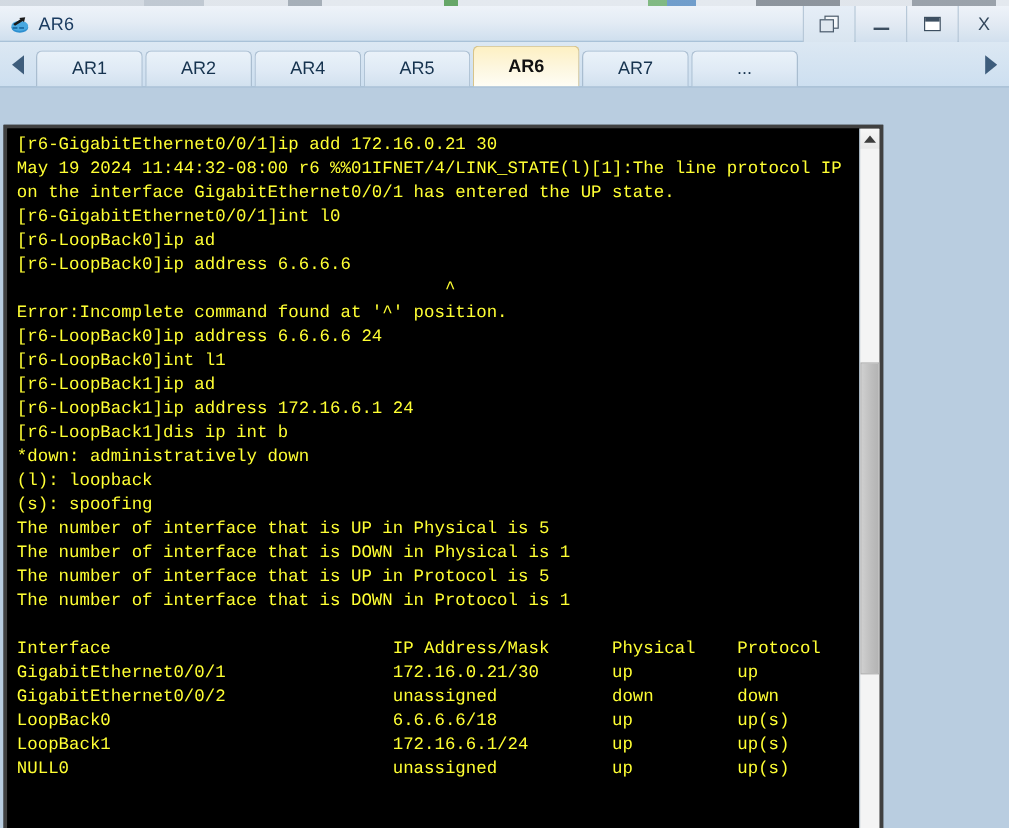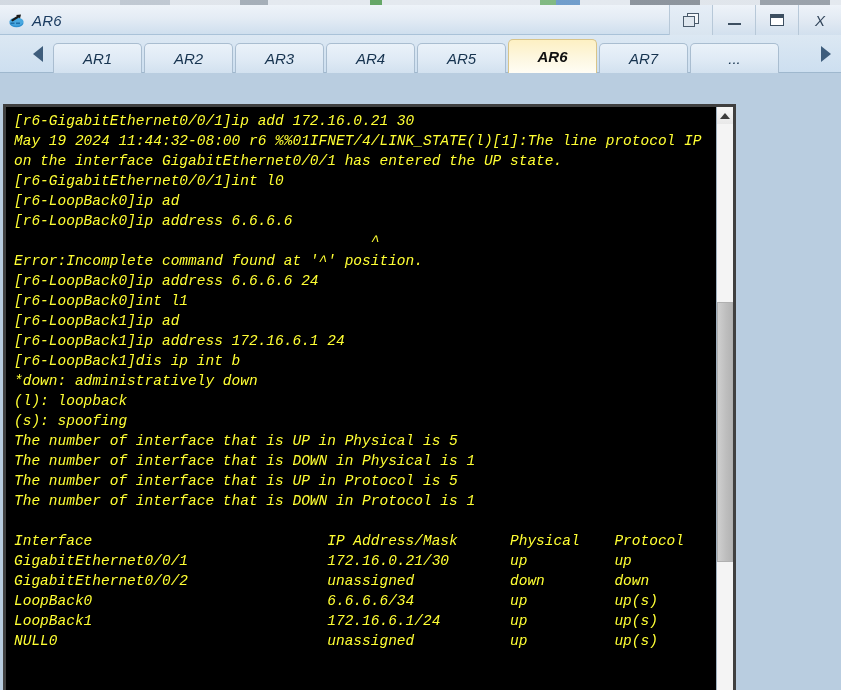--- a/index.html
+++ b/index.html
@@ -51,21 +51,20 @@
         #e3e8ee 830px, #e3e8ee 841px);
     opacity: .85;
   }
 
   
   .window {
     position: absolute;
     left: 0; top: 5px;
     width: 841px;
     height: 685px;
-    font-style: italic;
   }
 
   
   .titlebar {
     position: absolute;
     left: 0; top: 0;
     width: 841px; height: 30px;
     background: linear-gradient(to bottom, #eef3f9 0%, #e4ecf5 45%, #cfdfee 100%);
     border-bottom: 1px solid #a9c2d8;
     box-sizing: border-box;
@@ -158,23 +157,22 @@
   }
 
   
   .tabbar {
     position: absolute;
     left: 0; top: 30px;
     width: 841px; height: 38px;
     background: linear-gradient(to bottom, #dce8f3 0%, #cddff0 100%);
     box-sizing: border-box;
     display: flex;
-    align-items: center;
+    align-items: flex-end;
     border-bottom: 1px solid #9fb8ce;
-    padding-left: 23px;
   }
   .tab-arrow {
     width: 30px;
     height: 36px;
     display: flex;
     align-items: center;
     justify-content: center;
     flex: none;
   }
   .tri-left {
@@ -362,23 +360,20 @@
     <div class="tabbar">
       <div class="tab-arrow">
         <span class="tri-left"></span>
       </div>
       <div class="tabs">
         <div class="tab">
             <span>AR1</span>
           </div>
         <div class="tab">
             <span>AR2</span>
-          </div>
-        <div class="tab">
-            <span>AR3</span>
           </div>
         <div class="tab">
             <span>AR4</span>
           </div>
         <div class="tab">
             <span>AR5</span>
           </div>
         <div class="tab active">
             <span>AR6</span>
           </div>
@@ -415,21 +410,21 @@
             <div class="term-line">(l): loopback</div>
             <div class="term-line">(s): spoofing</div>
             <div class="term-line">The number of interface that is UP in Physical is 5</div>
             <div class="term-line">The number of interface that is DOWN in Physical is 1</div>
             <div class="term-line">The number of interface that is UP in Protocol is 5</div>
             <div class="term-line">The number of interface that is DOWN in Protocol is 1</div>
             <div class="term-line">&nbsp;</div>
             <div class="term-line">Interface                           IP Address/Mask      Physical    Protocol</div>
             <div class="term-line">GigabitEthernet0/0/1                172.16.0.21/30       up          up</div>
             <div class="term-line">GigabitEthernet0/0/2                unassigned           down        down</div>
-            <div class="term-line">LoopBack0                           6.6.6.6/34           up          up(s)</div>
+            <div class="term-line">LoopBack0                           6.6.6.6/18           up          up(s)</div>
             <div class="term-line">LoopBack1                           172.16.6.1/24        up          up(s)</div>
             <div class="term-line">NULL0                               unassigned           up          up(s)</div>
           </div>
 
         <div class="scrollbar">
           <div class="sb-arrow">
             <span class="chev"></span>
           </div>
           <div class="sb-track">
             <div class="sb-thumb"></div>

